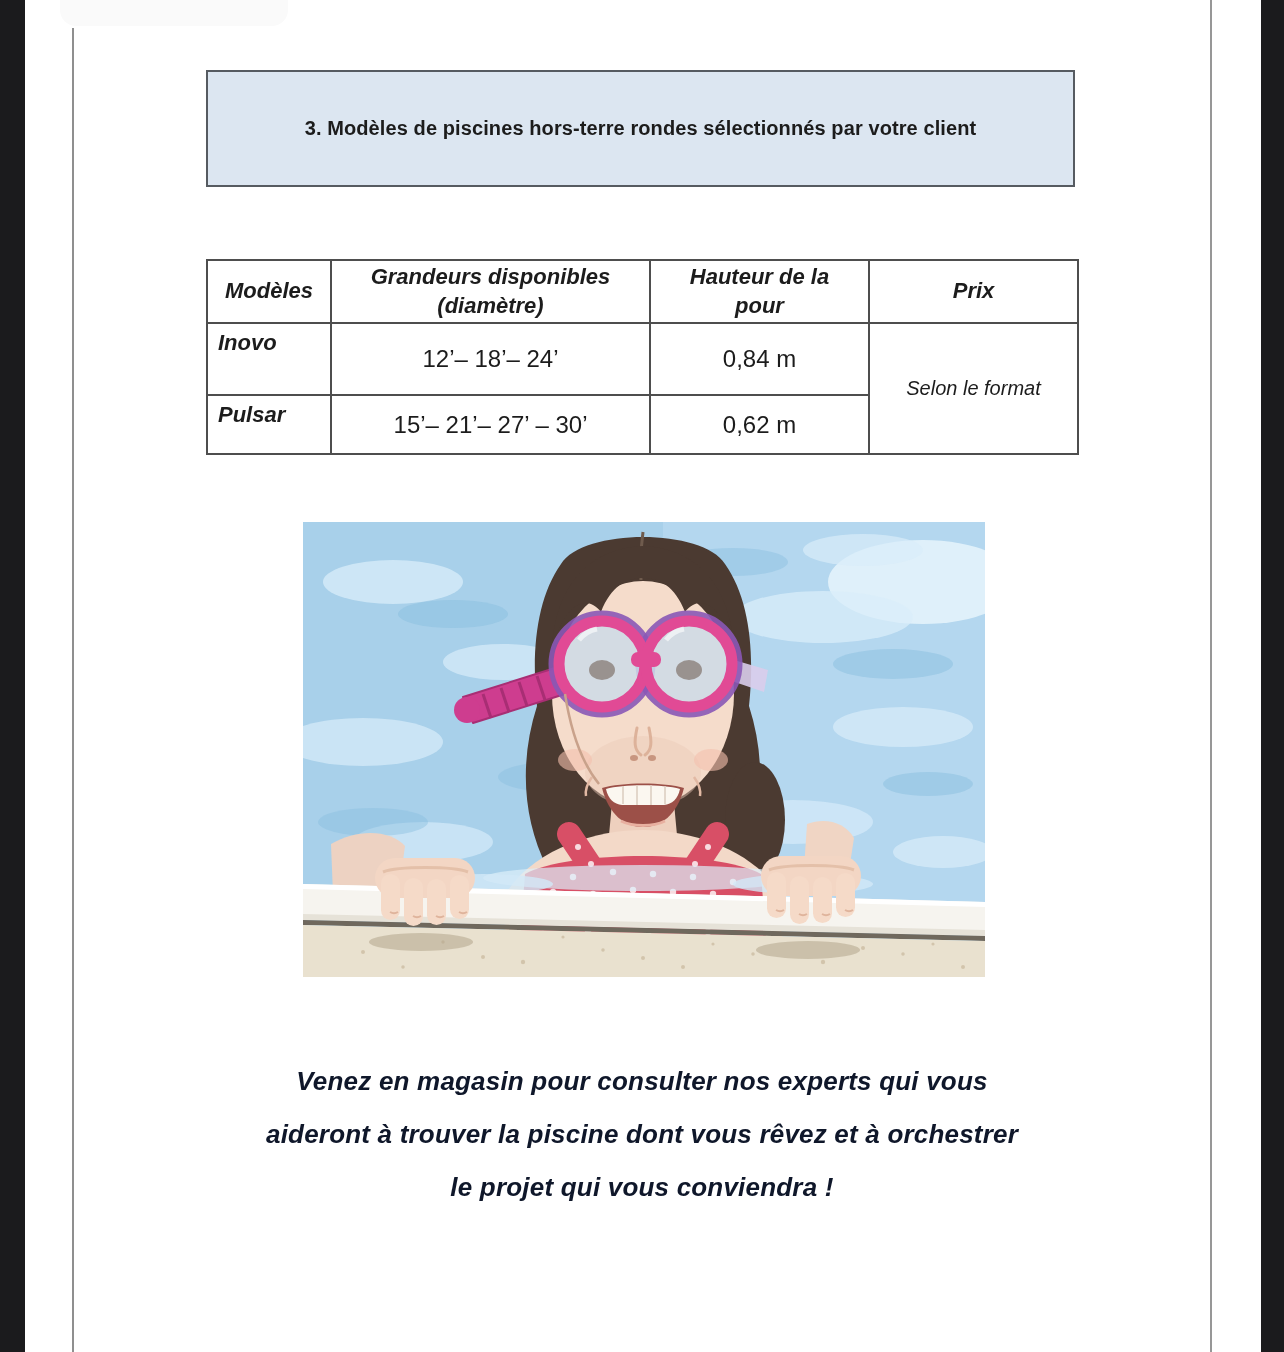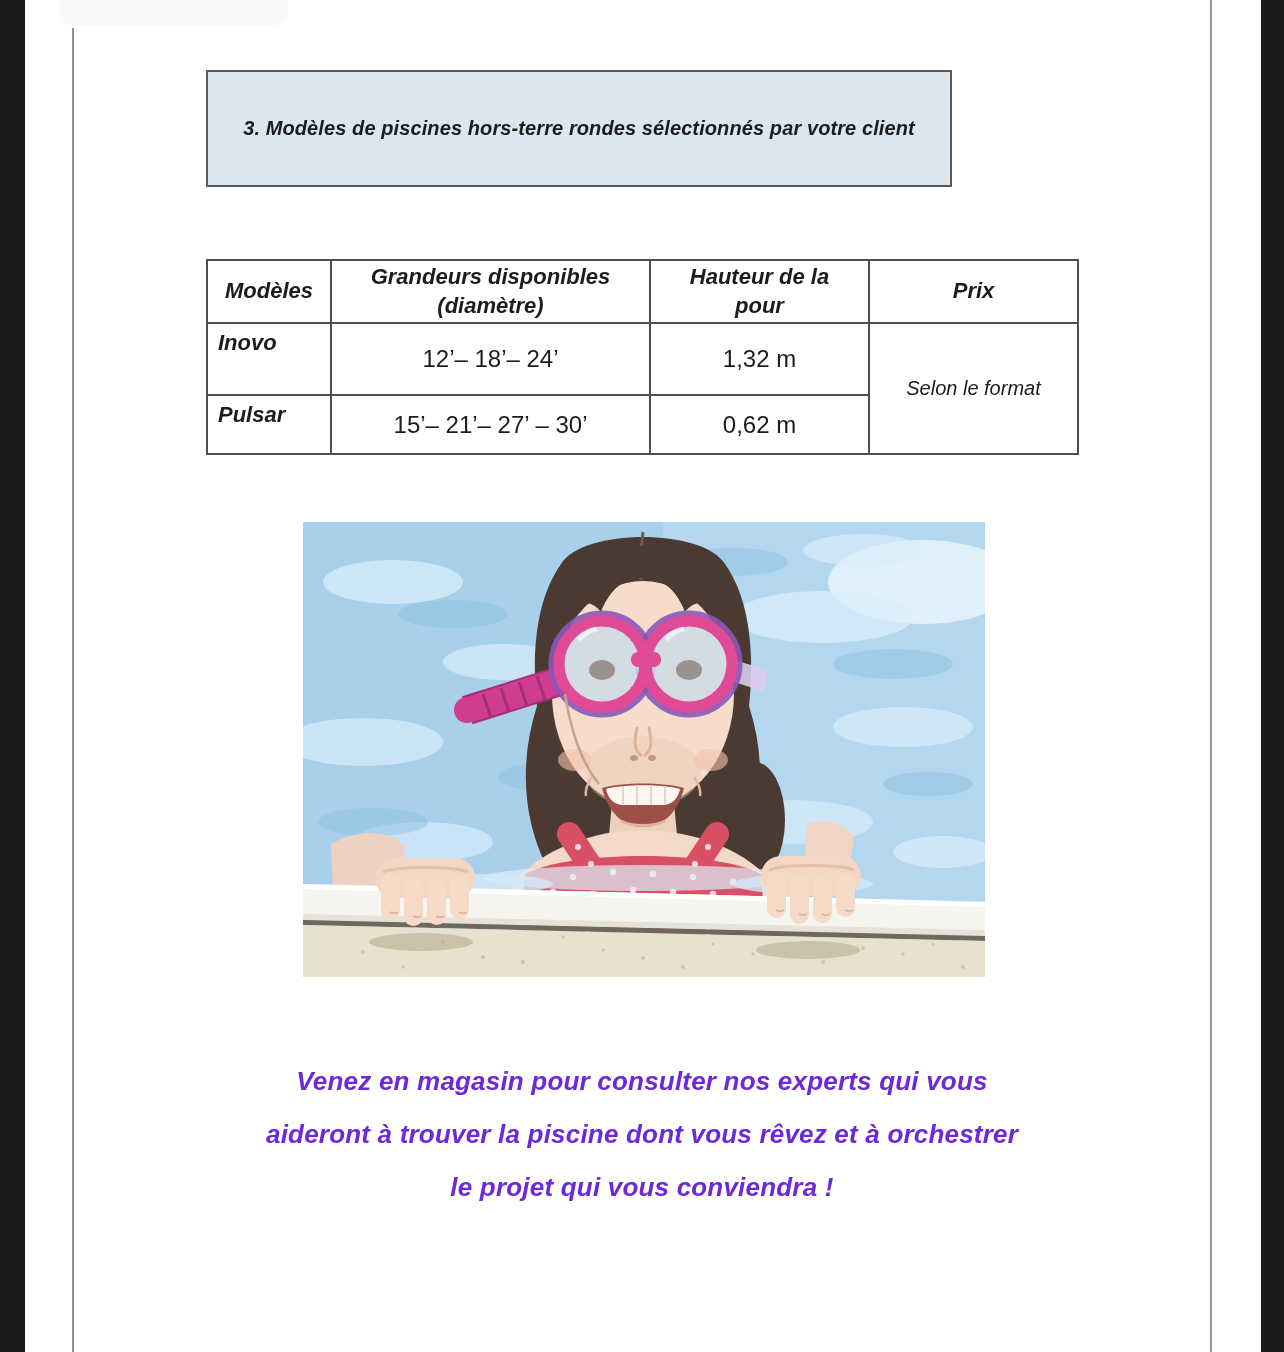--- a/index.html
+++ b/index.html
@@ -11,23 +11,23 @@
   .edge-bar.left{left:0;width:25px;}
   .edge-bar.right{right:0;width:23px;}
   .margin-line{position:absolute;width:2px;background:#8f8f8f;}
   .margin-line.left{left:72px;top:28px;bottom:0;}
   .margin-line.right{left:1210px;top:0;bottom:0;background:#979797;}
   .top-glare{
     position:absolute;left:60px;top:0;width:228px;height:26px;
     background:#fafafa;border-radius:0 0 16px 16px;
   }
   .title-box{
-    position:absolute;left:206px;top:70px;width:746px;height:117px;box-sizing:border-box;
+    position:absolute;left:206px;top:70px;width:869px;height:117px;box-sizing:border-box;
     background:#dce6f1;border:2px solid #565b61;
-    display:flex;align-items:center;justify-content:center;font-style:italic;
+    display:flex;align-items:center;justify-content:center;
   }
   .title-box .title-text{font-size:20px;font-weight:bold;letter-spacing:.1px;}
 
   table.models-table{
     position:absolute;left:206px;top:259px;width:871px;
     border-collapse:collapse;table-layout:fixed;
   }
   .models-table th,.models-table td{border:2px solid #4e4e4e;box-sizing:border-box;padding:2px 6px;}
   .models-table thead tr{height:60px;}
   .models-table tbody tr.row-inovo{height:72px;margin-top:45px;}
@@ -41,21 +41,21 @@
     text-align:left;vertical-align:top;padding:6px 10px;
   }
   .models-table td.val{font-size:24px;text-align:center;vertical-align:middle;}
   .models-table td.price{font-size:20px;font-style:italic;text-align:center;vertical-align:middle;}
 
   figure.photo{position:absolute;left:303px;top:522px;width:682px;height:455px;margin:0;}
   figure.photo svg{display:block;width:682px;height:455px;}
 
   .caption{
     position:absolute;left:73px;top:1055px;width:1138px;text-align:center;
-    font-size:26px;font-weight:bold;font-style:italic;line-height:53px;color:#6d28d9;
+    font-size:26px;font-weight:bold;font-style:italic;line-height:53px;color:#0f172a;
     letter-spacing:.2px;
   }
   .caption .caption-line{display:block;}
 </style>
 </head>
 <body>
 
 <div class="screen">
 
   <div class="edge-bar left"></div>
@@ -82,21 +82,21 @@
 (diamètre)</th>
         <th>Hauteur de la
 pour</th>
         <th>Prix</th>
       </tr>
     </thead>
     <tbody>
       <tr class="row-inovo">
         <td class="model">Inovo</td>
         <td class="val">12’– 18’– 24’</td>
-        <td class="val">1,32 m</td>
+        <td class="val">0,84 m</td>
         <td class="price" rowspan="2">Selon le format</td>
       </tr>
       <tr class="row-pulsar">
         <td class="model">Pulsar</td>
         <td class="val">15’– 21’– 27’ – 30’</td>
         <td class="val">0,62 m</td>
       </tr>
     </tbody>
   </table>
 

